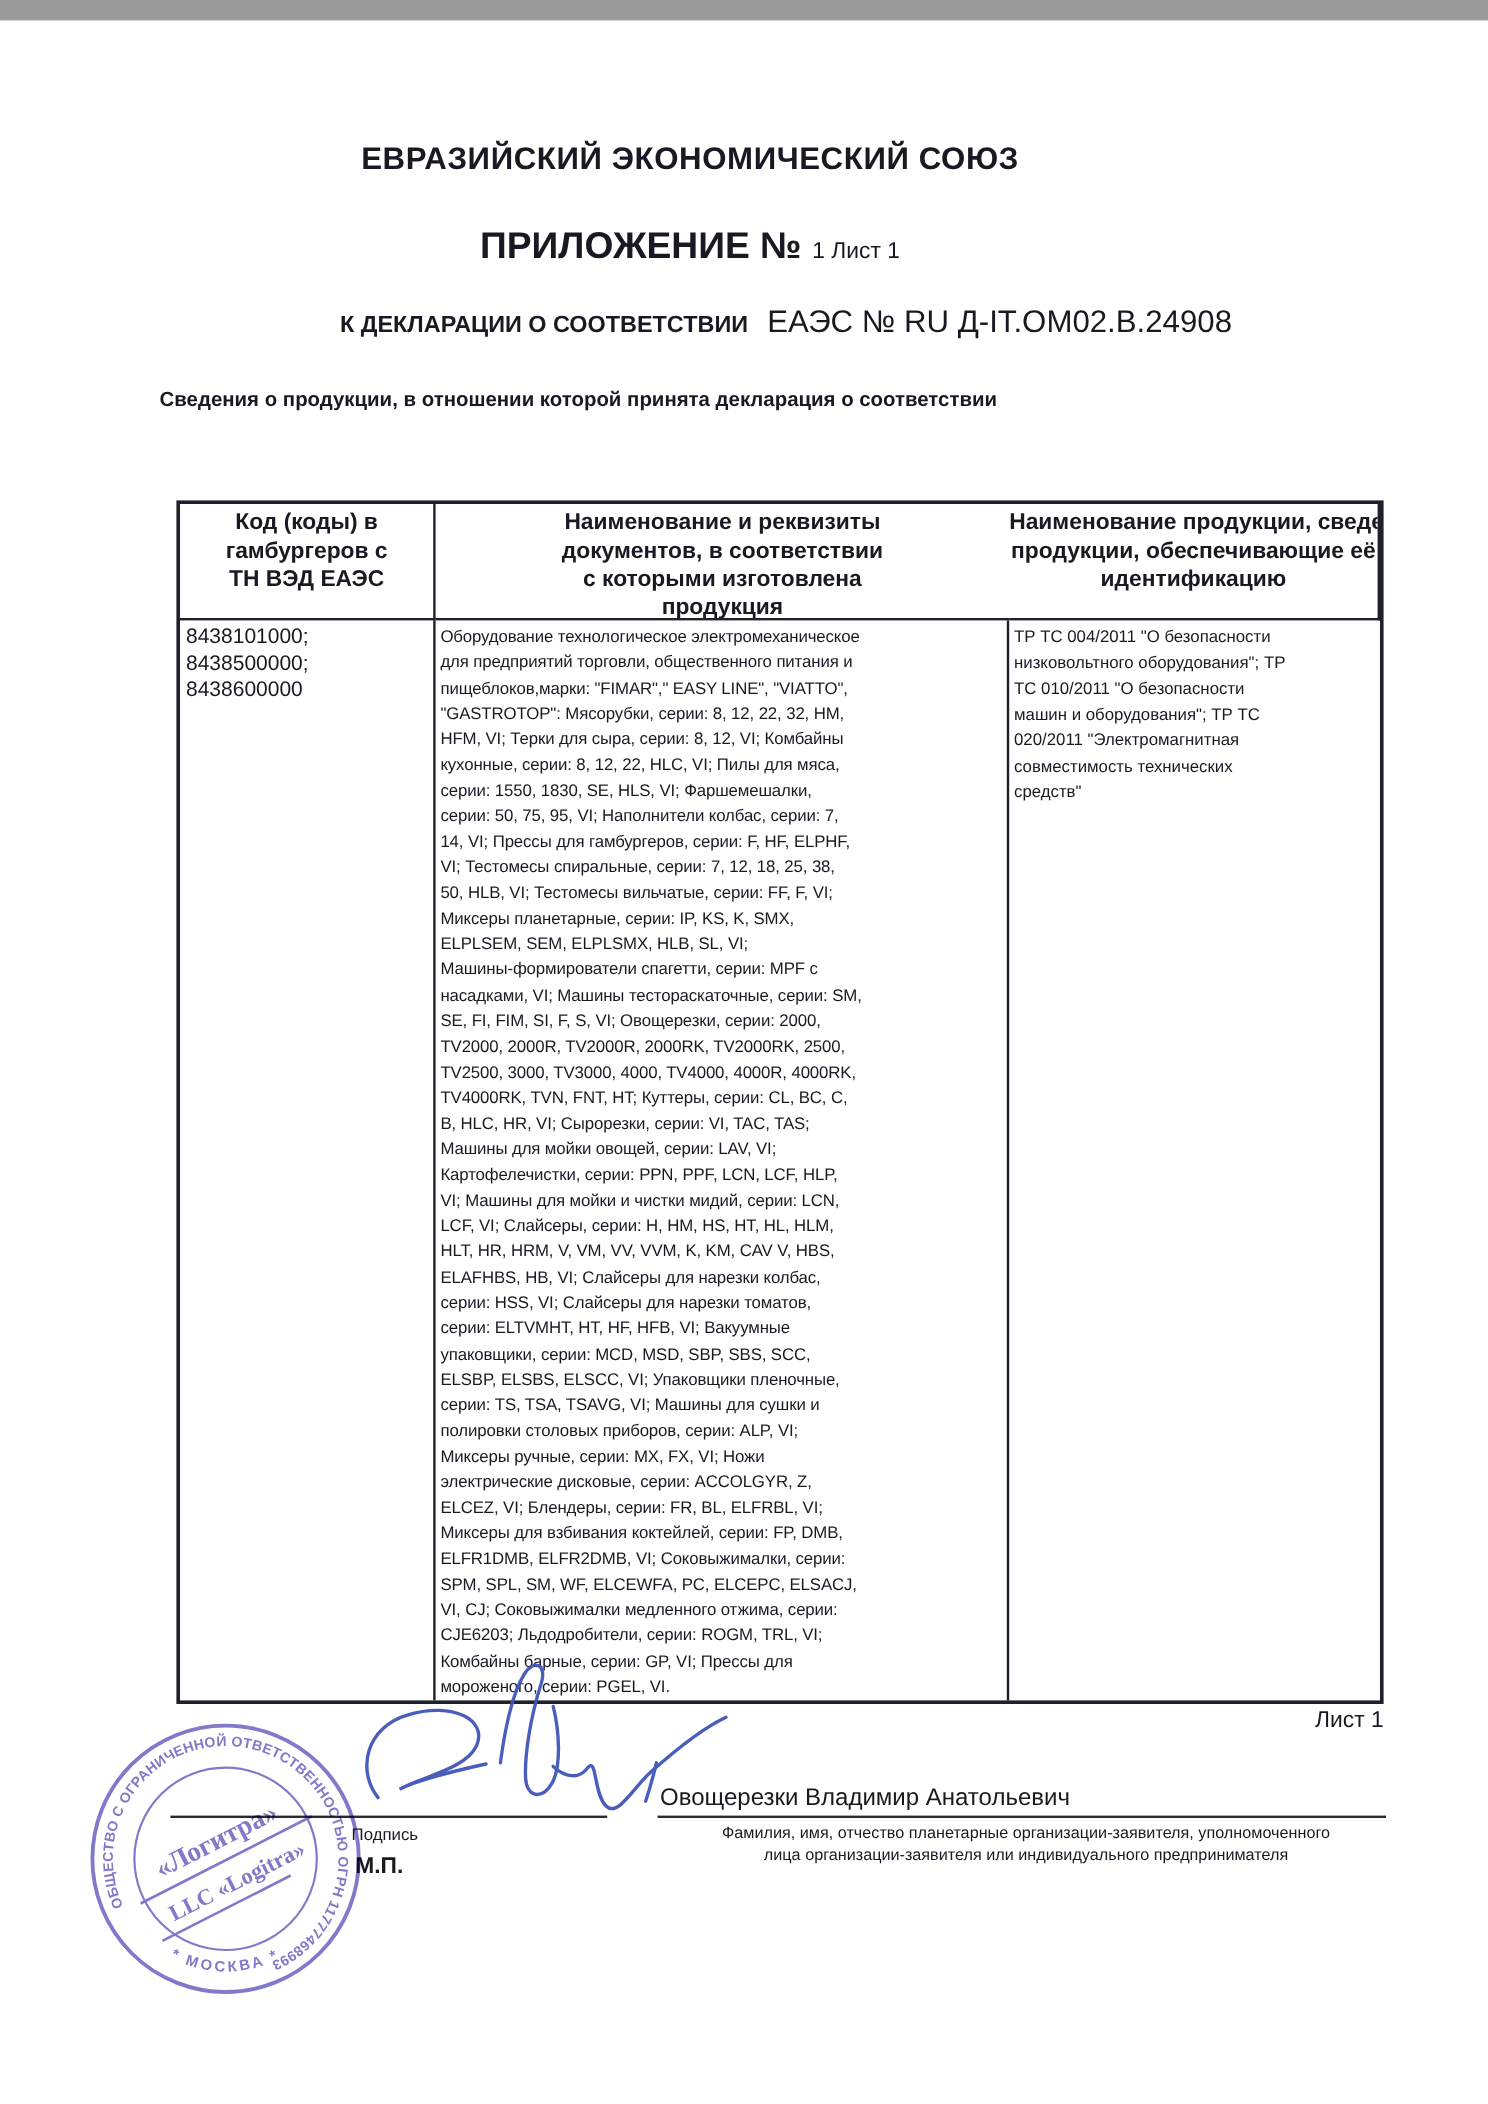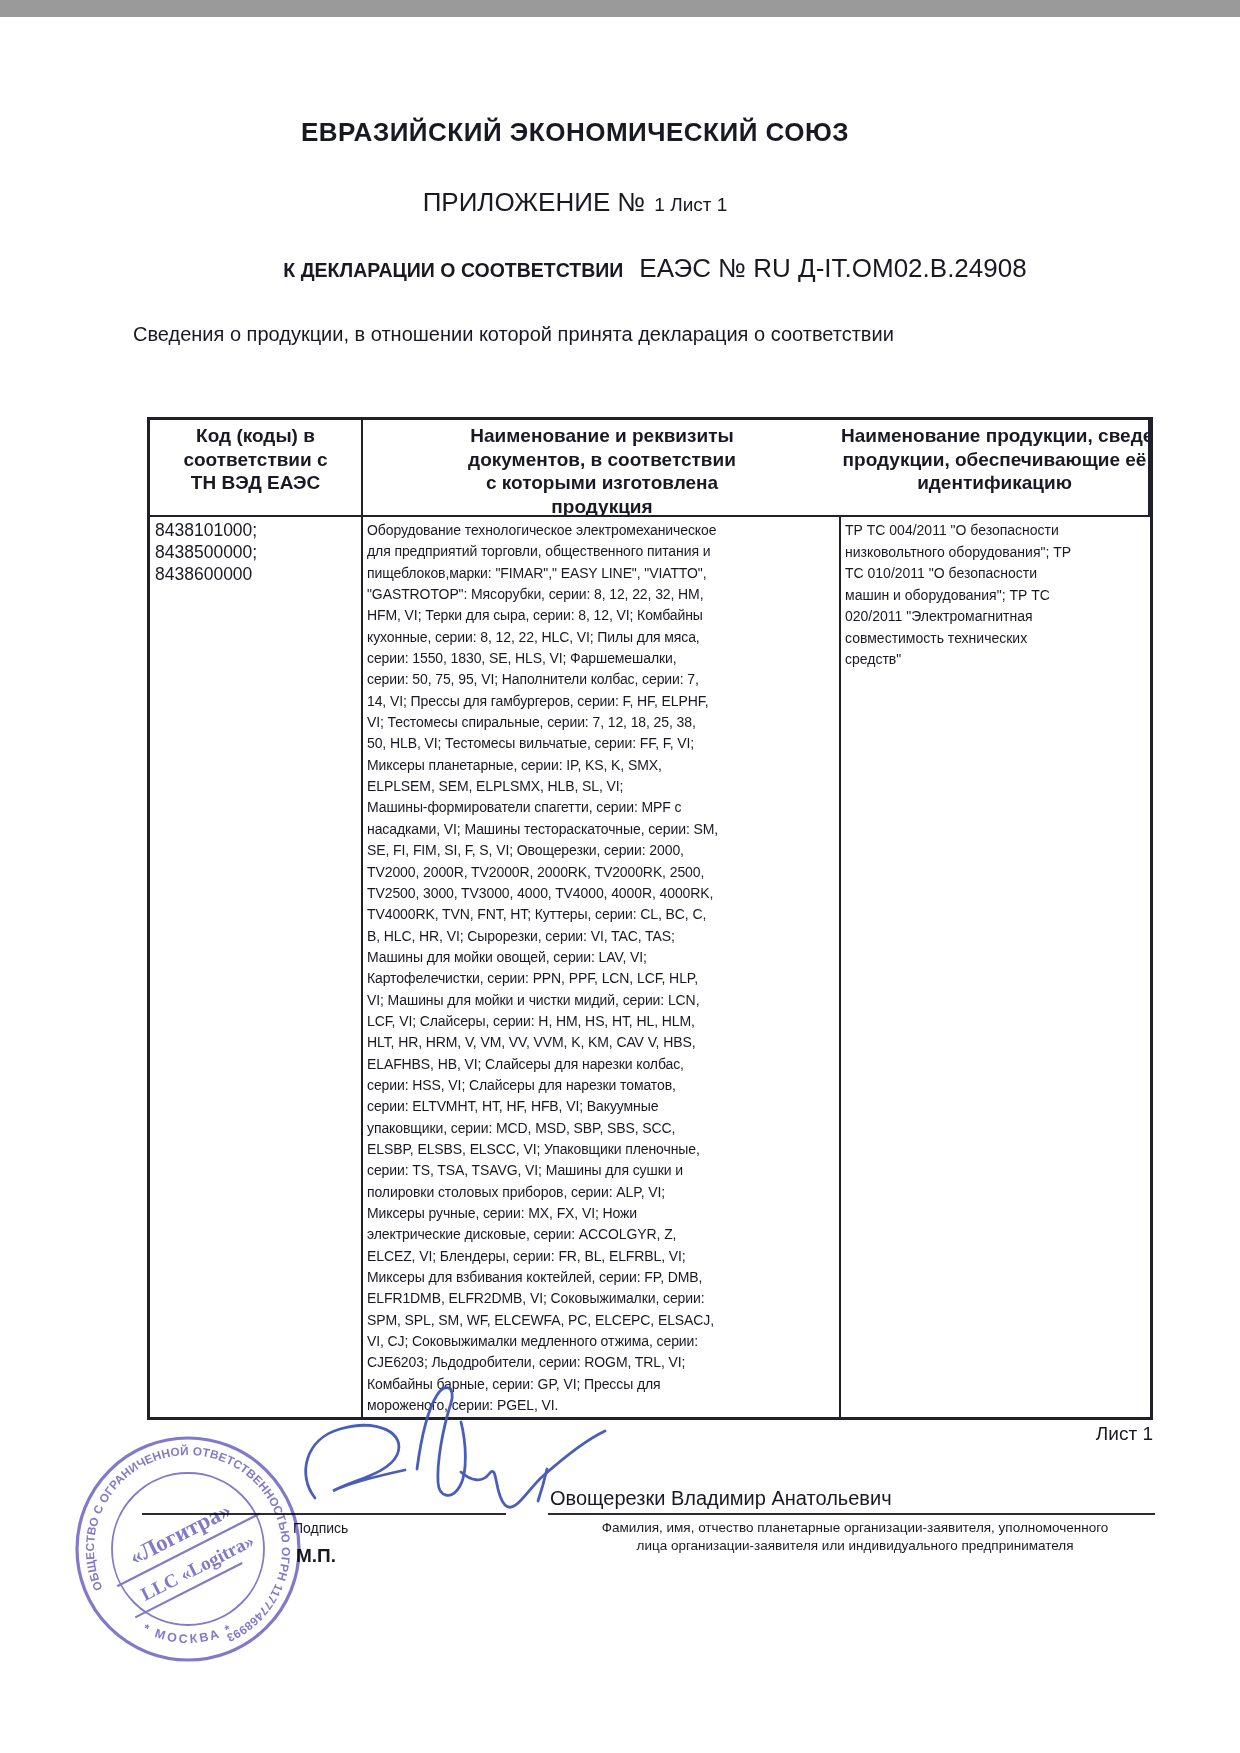--- a/index.html
+++ b/index.html
@@ -12,26 +12,26 @@
     color:#191924;
     margin:17px auto;
   }
   .abs{position:absolute;}
   .pre{white-space:pre;}
   .doc-title{
     top:100px;left:0;width:1150px;text-align:center;
     font-size:26px;font-weight:bold;letter-spacing:.5px;
   }
   .appendix-line{top:170px;left:0;width:1150px;text-align:center;}
-  .appendix-label{font-size:26px;font-weight:normal;}
+  .appendix-label{font-size:31px;font-weight:bold;}
   .appendix-value{font-size:19px;margin-left:9px;}
   .decl-line{top:236px;left:70px;width:1170px;text-align:center;}
   .decl-label{font-size:19.5px;font-weight:bold;}
   .decl-number{font-size:26px;margin-left:16px;}
-  .section-title{top:306px;left:133px;font-size:20px;font-weight:normal;}
+  .section-title{top:306px;left:133px;font-size:17px;font-weight:bold;}
   
   .doc-table{
     top:400px;left:147px;width:1006px;height:1003px;
     border:3px solid #20202c;box-sizing:border-box;
     display:grid;
     grid-template-columns:213px 478px auto;
     grid-template-rows:97px auto;
     background:#fff;
   }
   .cell{box-sizing:border-box;overflow:hidden;}
@@ -69,21 +69,21 @@
   </div>
 
   <div class="abs decl-line">
     <span class="decl-label">К ДЕКЛАРАЦИИ О СООТВЕТСТВИИ</span><span class="decl-number">ЕАЭС № RU Д-IT.ОМ02.В.24908</span>
   </div>
 
   <div class="abs section-title">Сведения о продукции, в отношении которой принята декларация о соответствии</div>
 
   <div class="abs doc-table">
     <div class="cell th c1 pre">Код (коды) в
-соответствии с
+гамбургеров с
 ТН ВЭД ЕАЭС</div>
     <div class="cell th c3 pre">Наименование и реквизиты
 документов, в соответствии
 с которыми изготовлена
 продукция</div>
     <div class="cell th c2 pre">Наименование продукции, сведения о
 продукции, обеспечивающие её
 идентификацию</div>
     <div class="cell td c1 pre">8438101000;
 8438500000;

